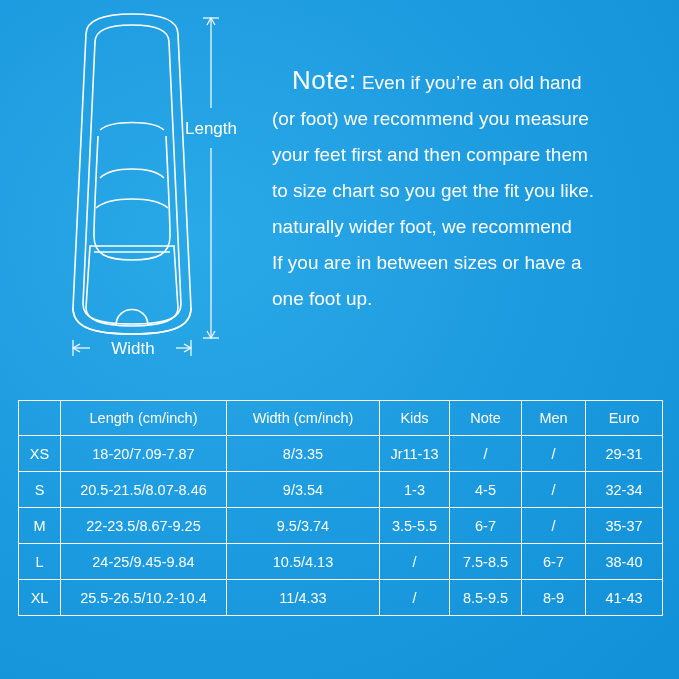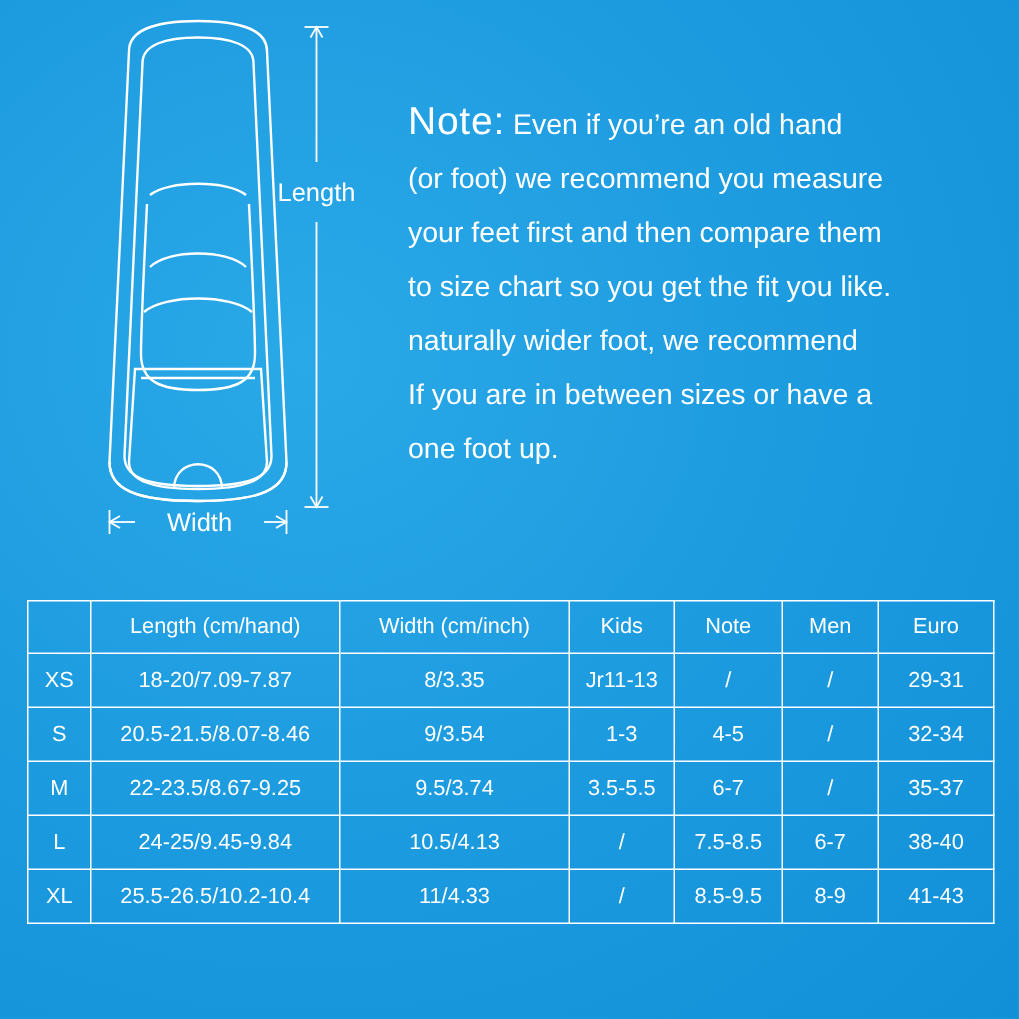--- a/index.html
+++ b/index.html
@@ -43,20 +43,21 @@
   }
   .note-line {
     font-size: 19px;
     line-height: 36px;
     color: #ffffff;
     white-space: nowrap;
   }
   .note-line .note-word {
     font-size: 26px;
     letter-spacing: 0.5px;
+    margin-left: 20px;
   }
 
   
   .table-wrap {
     position: absolute;
     left: 18px;
     top: 400px;
     width: 644px;
   }
   table.size-table {
@@ -161,21 +162,21 @@
           <col class="c-length">
           <col class="c-width">
         <col class="c-kids">
           <col class="c-women">
           <col class="c-men">
           <col class="c-euro">
       </colgroup>
       <thead>
         <tr>
           <td></td>
-          <td>Length (cm/hand)</td>
+          <td>Length (cm/inch)</td>
           <td>Width (cm/inch)</td>
           <td>Kids</td>
           <td>Note</td>
           <td>Men</td>
           <td>Euro</td>
         </tr>
       </thead>
       <tbody>
         <tr>
           <td>XS</td>

